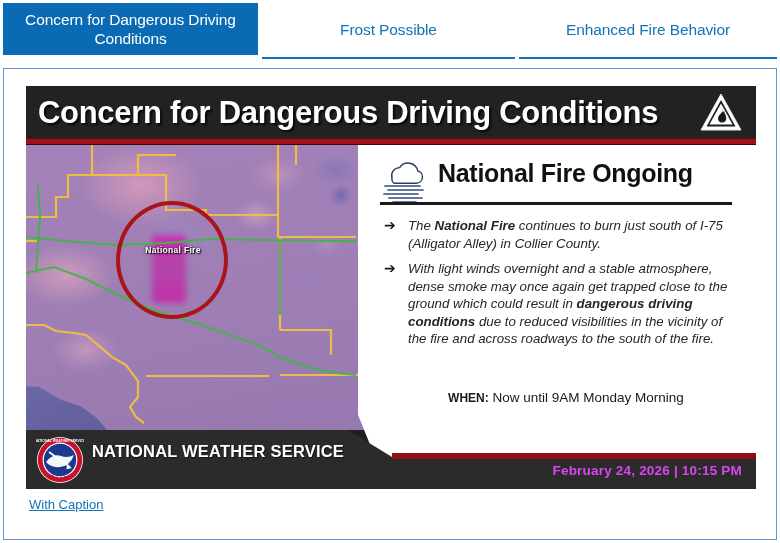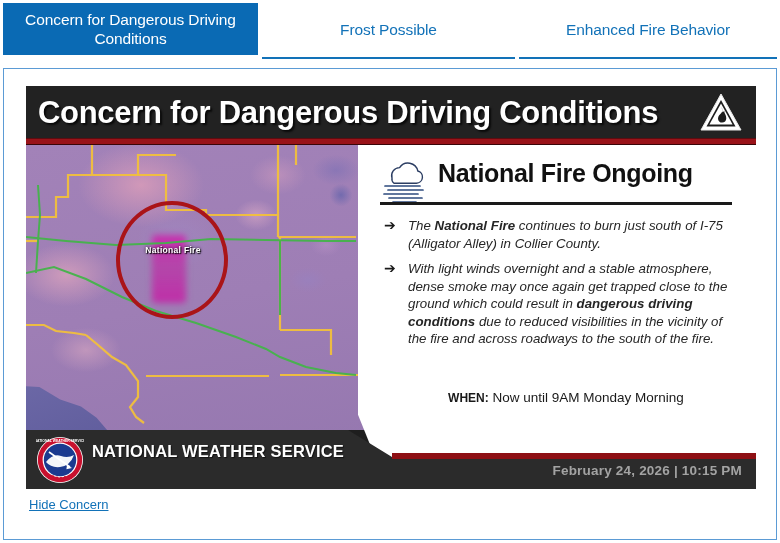--- a/index.html
+++ b/index.html
@@ -222,21 +222,21 @@
     font-family: "Liberation Sans Narrow", "Liberation Sans", sans-serif;
     font-weight: bold;
     font-size: 16.5px;
     line-height: 20px;
     letter-spacing: 0.2px;
     text-shadow: 1px 1px 1px rgba(0,0,0,0.6);
   }
   #nws-text .l2 { padding-left: 26px; }
   #gfx-date {
     position: absolute; right: 14px; top: 377px;
-    color: #a3a3a3;
+    color: #d946ef;
     font-family: "Liberation Sans Narrow", "Liberation Sans", sans-serif;
     font-weight: bold;
     font-size: 13.5px;
     letter-spacing: 0.2px;
   }
 
   
   #hide-caption {
     position: absolute;
     left: 25px; top: 428px;
@@ -361,14 +361,14 @@
       </g>
     </svg>
 
     <div id="nws-text">
       <div>NATIONAL WEATHER SERVICE</div>
     </div>
 
     <div id="gfx-date">February 24, 2026 | 10:15 PM</div>
   </div>
 
-  <a id="hide-caption">Hide Concern</a>
+  <a id="hide-caption">With Caption</a>
 </div>
 
 </body></html>

